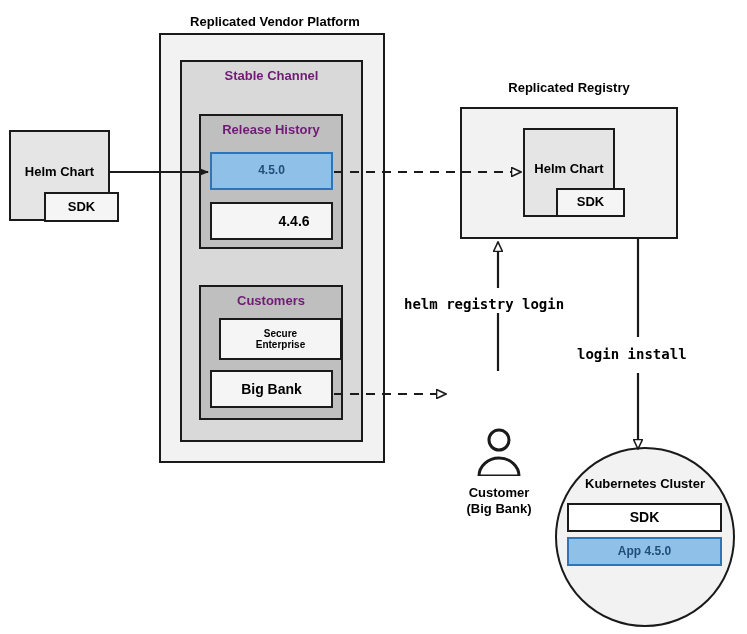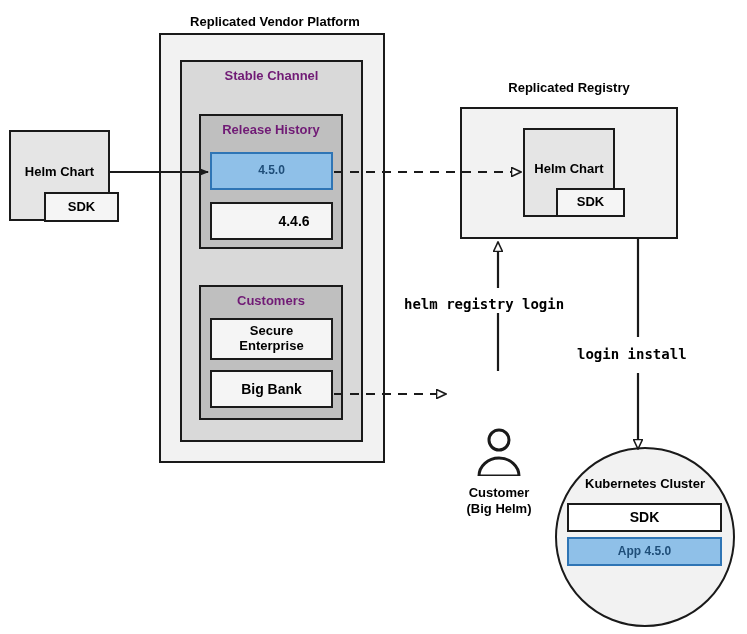--- a/index.html
+++ b/index.html
@@ -113,21 +113,21 @@
   </div>
 
   <div class="node white" style="left:210px; top:202px; width:123px; height:38px; font-size:14px;padding-left:45px;">
     <span>4.4.6</span>
   </div>
 
   <div class="node lvl2" style="left:199px; top:285px; width:144px; height:135px; display:block;">
     <span class="grp-label">Customers</span>
   </div>
 
-  <div class="node white" style="left:210px; top:318px; width:123px; height:42px; font-size:13px; flex-direction:column;">
+  <div class="node white" style="left:219px; top:318px; width:123px; height:42px; font-size:10px; flex-direction:column;">
     <span>Secure</span>
     <span>Enterprise</span>
   </div>
 
   <div class="node white" style="left:210px; top:370px; width:123px; height:38px; font-size:14px;">
     <span>Big Bank</span>
   </div>
 
   <div class="node lvl0" style="left:460px; top:107px; width:218px; height:132px; display:block;"></div>
 
@@ -139,21 +139,21 @@
   </div>
 
 
   <div style="position:absolute; left:468px; top:428px; width:62px; height:48px;">
     <svg width="62" height="48" viewBox="0 0 62 48">
       <circle cx="31" cy="12" r="10" fill="#ffffff" stroke="#1a1a1a" stroke-width="3"></circle>
       <path d="M11 48 A20 18 0 0 1 51 48 Z" fill="#ffffff" stroke="#1a1a1a" stroke-width="3"></path>
     </svg>
   </div>
   <div class="cap" style="position:absolute; left:440px; top:485px; width:118px;">Customer</div>
-  <div class="cap" style="position:absolute; left:440px; top:501px; width:118px;">(Big Helm)</div>
+  <div class="cap" style="position:absolute; left:440px; top:501px; width:118px;">(Big Bank)</div>
 
   <div class="circle" style="left:555px; top:447px; width:180px; height:180px;"></div>
   <div style="position:absolute; left:555px; top:476px; width:180px; text-align:center; font-size:13px; font-weight:bold;">Kubernetes Cluster</div>
 
   <div class="node" style="left:567px; top:503px; width:155px; height:29px; background:#ffffff; font-size:14px;">
     <span>SDK</span>
   </div>
   <div class="node blue" style="left:567px; top:537px; width:155px; height:29px; font-size:12px;">
     <span>App 4.5.0</span>
   </div>

